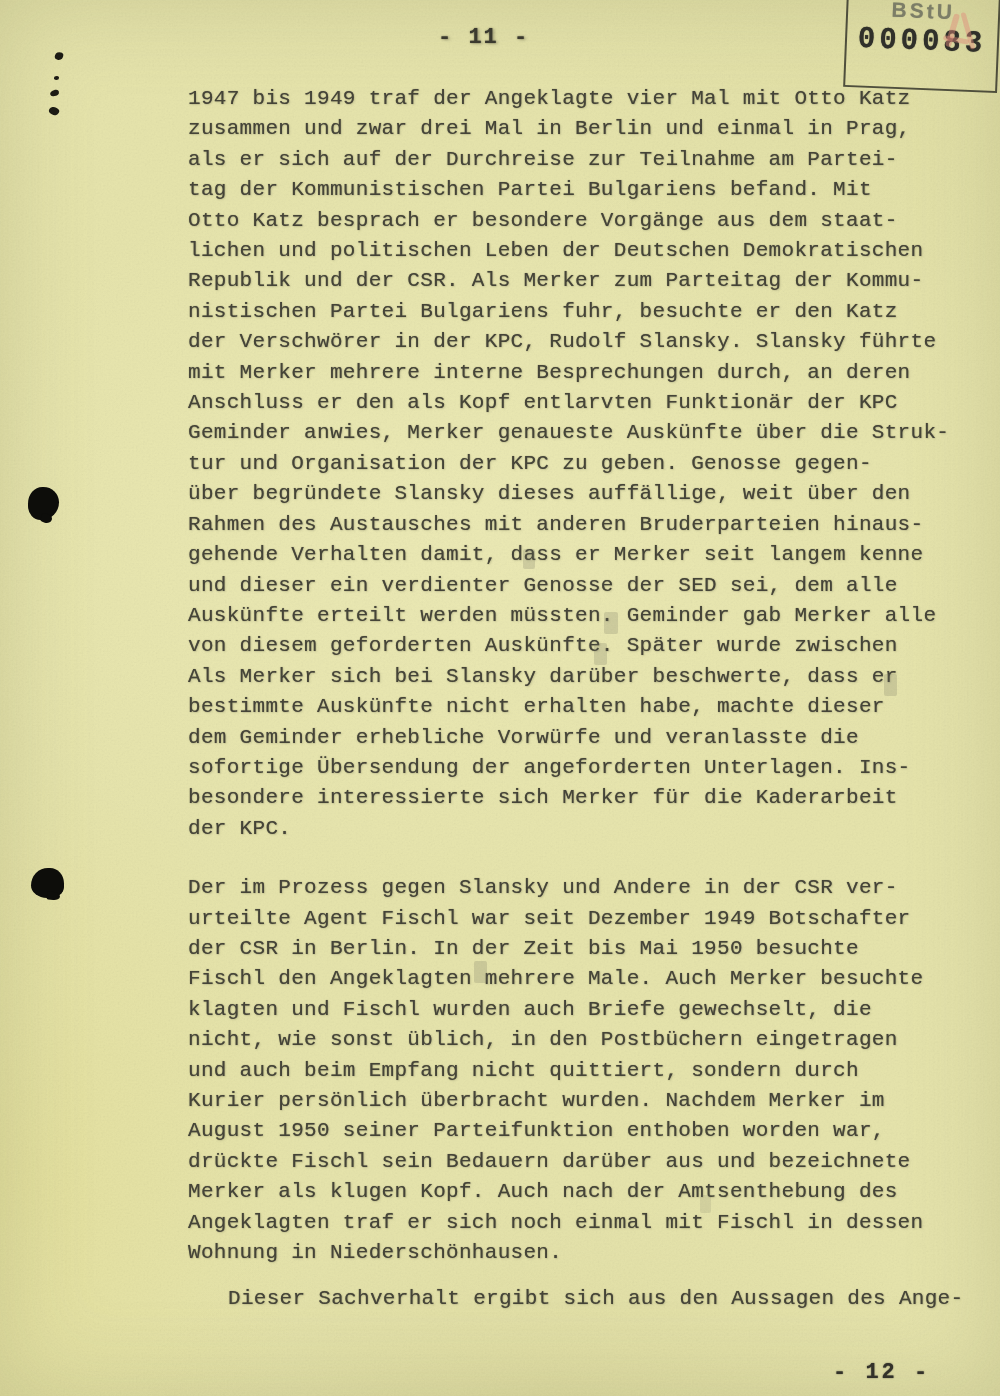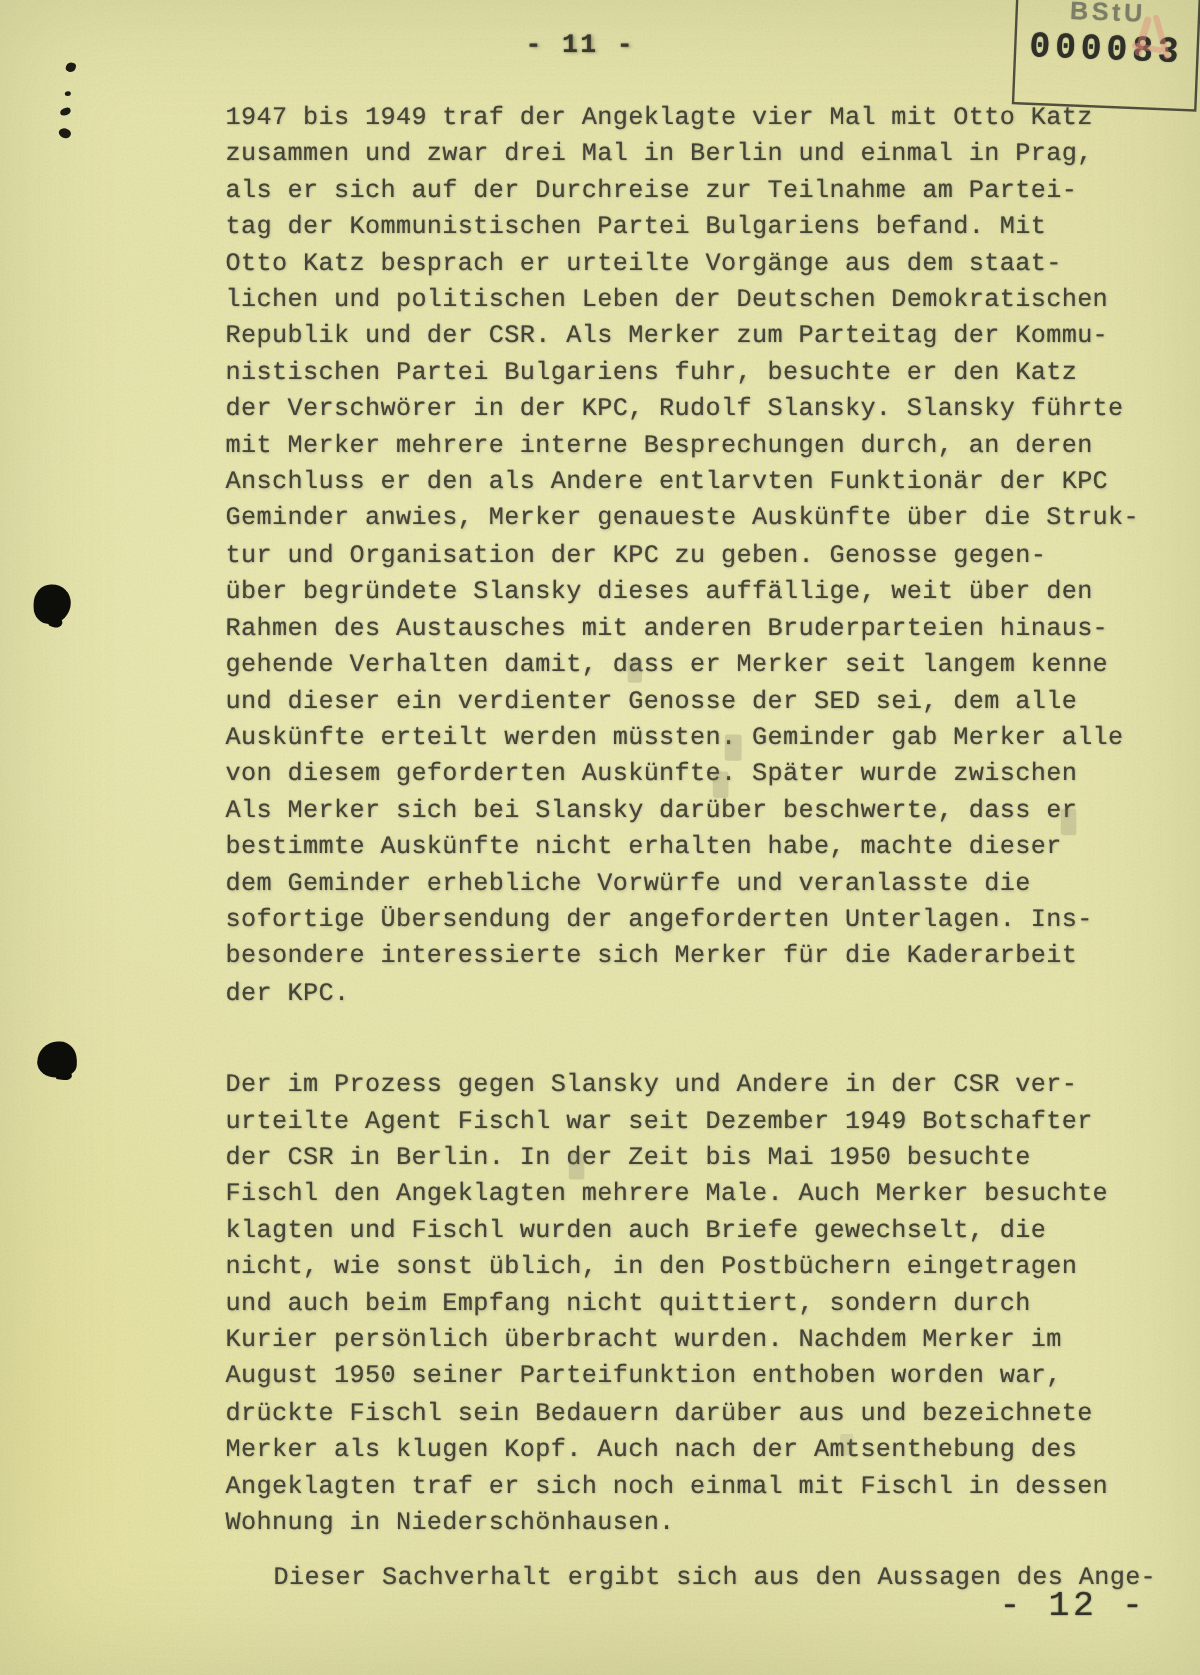--- a/index.html
+++ b/index.html
@@ -23,25 +23,25 @@
     color:#3b3a2f;text-shadow:0 0 1.5px rgba(59,58,47,0.7), 2px 1px 3px rgba(110,108,80,0.45);
   }
   .body-text{
     position:absolute;left:188px;top:84px;width:790px;
     font-size:21px;line-height:30.4px;letter-spacing:0.3px;
     font-weight:normal;color:#454438;
     text-shadow:0 0 1px rgba(69,68,56,0.65), 1px 1px 2px rgba(120,118,88,0.25);
     white-space:nowrap;
   }
   .para{margin:0;}
-  .para:nth-of-type(2){margin-top:46px;}
+  .para:nth-of-type(2){margin-top:29px;}
   .para:nth-of-type(3){margin-top:16px;margin-left:40px;}
   .page-num-bottom{
-    position:absolute;left:833px;top:1322px;
-    font-size:29px;font-weight:normal;letter-spacing:3px;
+    position:absolute;left:833px;top:1360px;
+    font-size:22px;font-weight:bold;letter-spacing:3px;
     color:#33322a;text-shadow:0 0 1.5px rgba(51,50,42,0.8);
   }
   .stamp{
     position:absolute;left:845px;top:-6px;width:150px;height:92px;
     border:2.5px solid rgba(48,48,38,0.82);
     transform:rotate(2.3deg);
     text-align:center;
   }
   .stamp-org{
     margin-top:3px;
@@ -101,27 +101,27 @@
     <div class="red-scribble rs2"></div>
     <div class="red-scribble rs3"></div>
   </div>
 
   <div class="body-text">
       <div class="para">
         <div class="line">1947 bis 1949 traf der Angeklagte vier Mal mit Otto Katz</div>
         <div class="line">zusammen und zwar drei Mal in Berlin und einmal in Prag,</div>
         <div class="line">als er sich auf der Durchreise zur Teilnahme am Partei-</div>
         <div class="line">tag der Kommunistischen Partei Bulgariens befand. Mit</div>
-        <div class="line">Otto Katz besprach er urteilte Vorgänge aus dem staat-</div>
+        <div class="line">Otto Katz besprach er besondere Vorgänge aus dem staat-</div>
         <div class="line">lichen und politischen Leben der Deutschen Demokratischen</div>
         <div class="line">Republik und der CSR. Als Merker zum Parteitag der Kommu-</div>
         <div class="line">nistischen Partei Bulgariens fuhr, besuchte er den Katz</div>
         <div class="line">der Verschwörer in der KPC, Rudolf Slansky. Slansky führte</div>
         <div class="line">mit Merker mehrere interne Besprechungen durch, an deren</div>
-        <div class="line">Anschluss er den als Andere entlarvten Funktionär der KPC</div>
+        <div class="line">Anschluss er den als Kopf entlarvten Funktionär der KPC</div>
         <div class="line">Geminder anwies, Merker genaueste Auskünfte über die Struk-</div>
         <div class="line">tur und Organisation der KPC zu geben. Genosse gegen-</div>
         <div class="line">über begründete Slansky dieses auffällige, weit über den</div>
         <div class="line">Rahmen des Austausches mit anderen Bruderparteien hinaus-</div>
         <div class="line">gehende Verhalten damit, dass er Merker seit langem kenne</div>
         <div class="line">und dieser ein verdienter Genosse der SED sei, dem alle</div>
         <div class="line">Auskünfte erteilt werden müssten. Geminder gab Merker alle</div>
         <div class="line">von diesem geforderten Auskünfte. Später wurde zwischen</div>
         <div class="line">Als Merker sich bei Slansky darüber beschwerte, dass er</div>
         <div class="line">bestimmte Auskünfte nicht erhalten habe, machte dieser</div>

